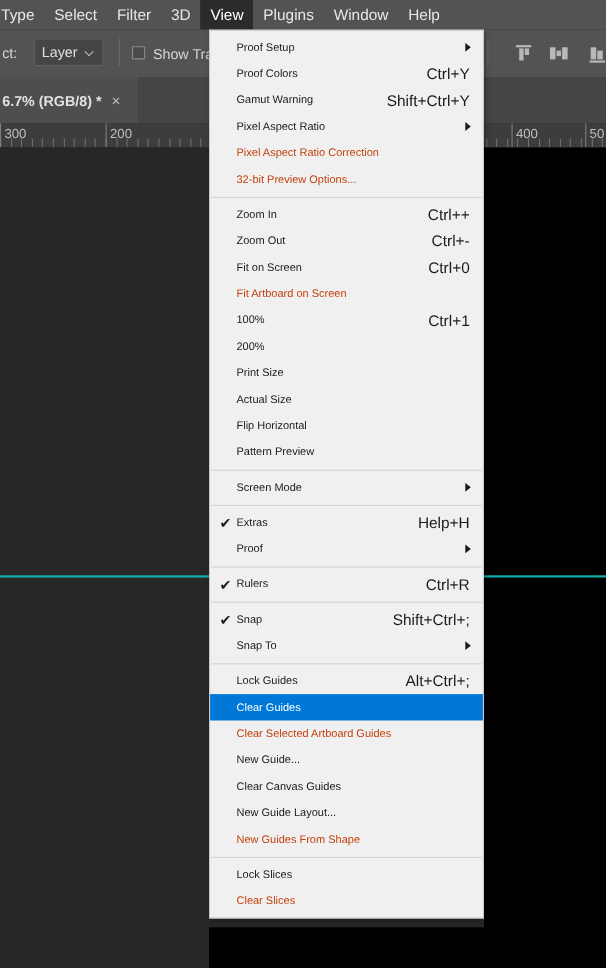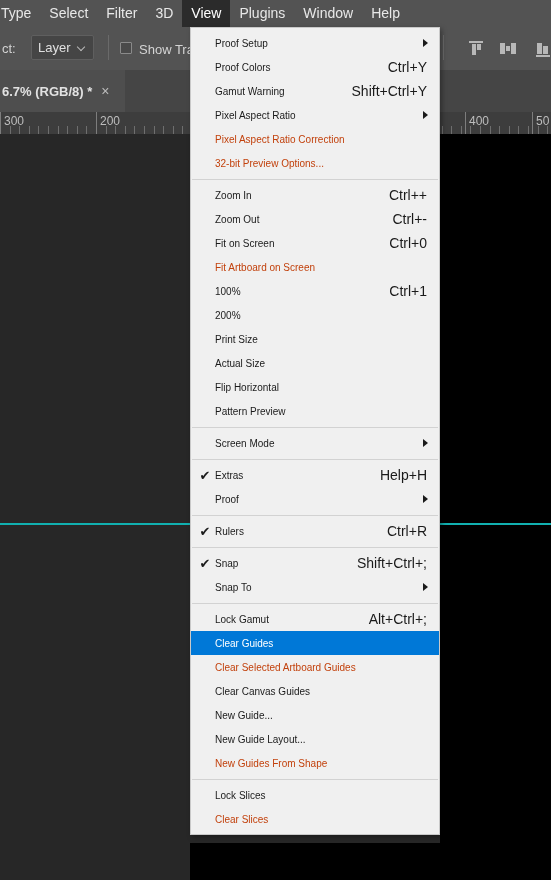--- a/index.html
+++ b/index.html
@@ -484,34 +484,34 @@
         <span class="mi-check">✔</span>
         <span class="mi-label">Snap</span>
         <span class="mi-accel">Shift+Ctrl+;</span>
       </div>
       <div class="mi">
         <span class="mi-label">Snap To</span>
         <span class="mi-arrow" style="top: 8px;"></span>
       </div>
       <div class="msep"></div>
       <div class="mi">
-        <span class="mi-label">Lock Gamut</span>
+        <span class="mi-label">Lock Guides</span>
         <span class="mi-accel">Alt+Ctrl+;</span>
       </div>
       <div class="mi sel">
         <span class="mi-label">Clear Guides</span>
       </div>
       <div class="mi dis">
         <span class="mi-label">Clear Selected Artboard Guides</span>
       </div>
       <div class="mi">
+        <span class="mi-label">New Guide...</span>
+      </div>
+      <div class="mi">
         <span class="mi-label">Clear Canvas Guides</span>
-      </div>
-      <div class="mi">
-        <span class="mi-label">New Guide...</span>
       </div>
       <div class="mi">
         <span class="mi-label">New Guide Layout...</span>
       </div>
       <div class="mi dis">
         <span class="mi-label">New Guides From Shape</span>
       </div>
       <div class="msep"></div>
       <div class="mi">
         <span class="mi-label">Lock Slices</span>

